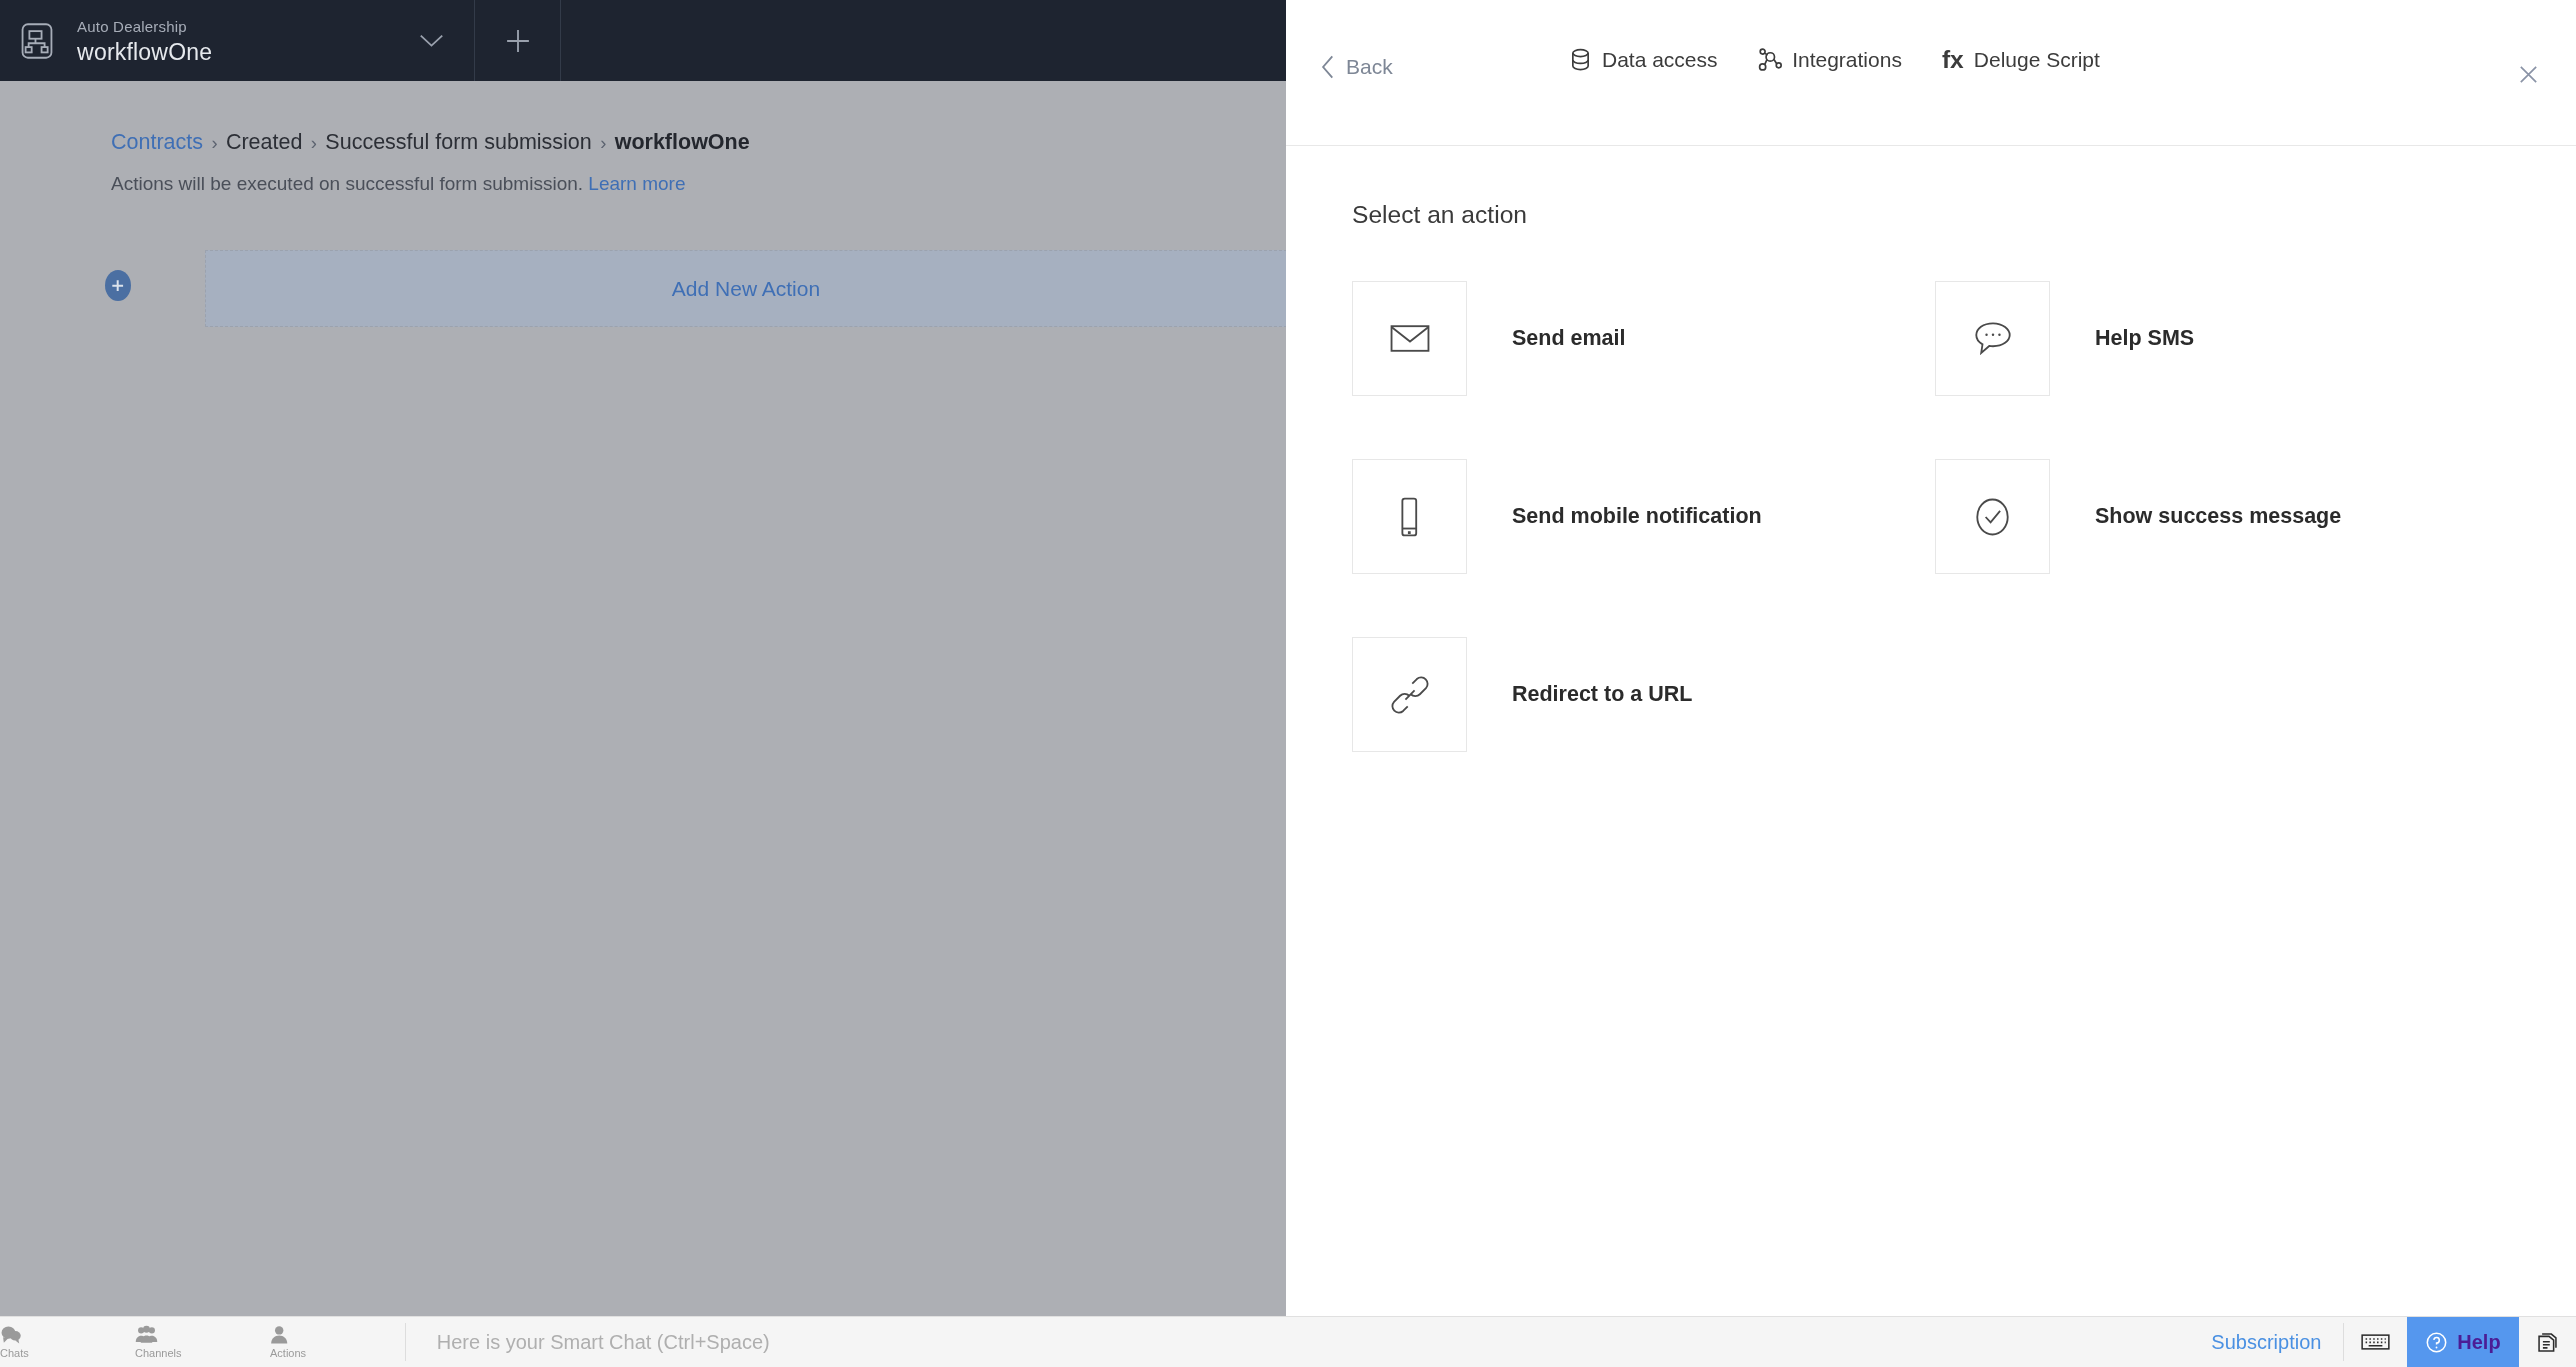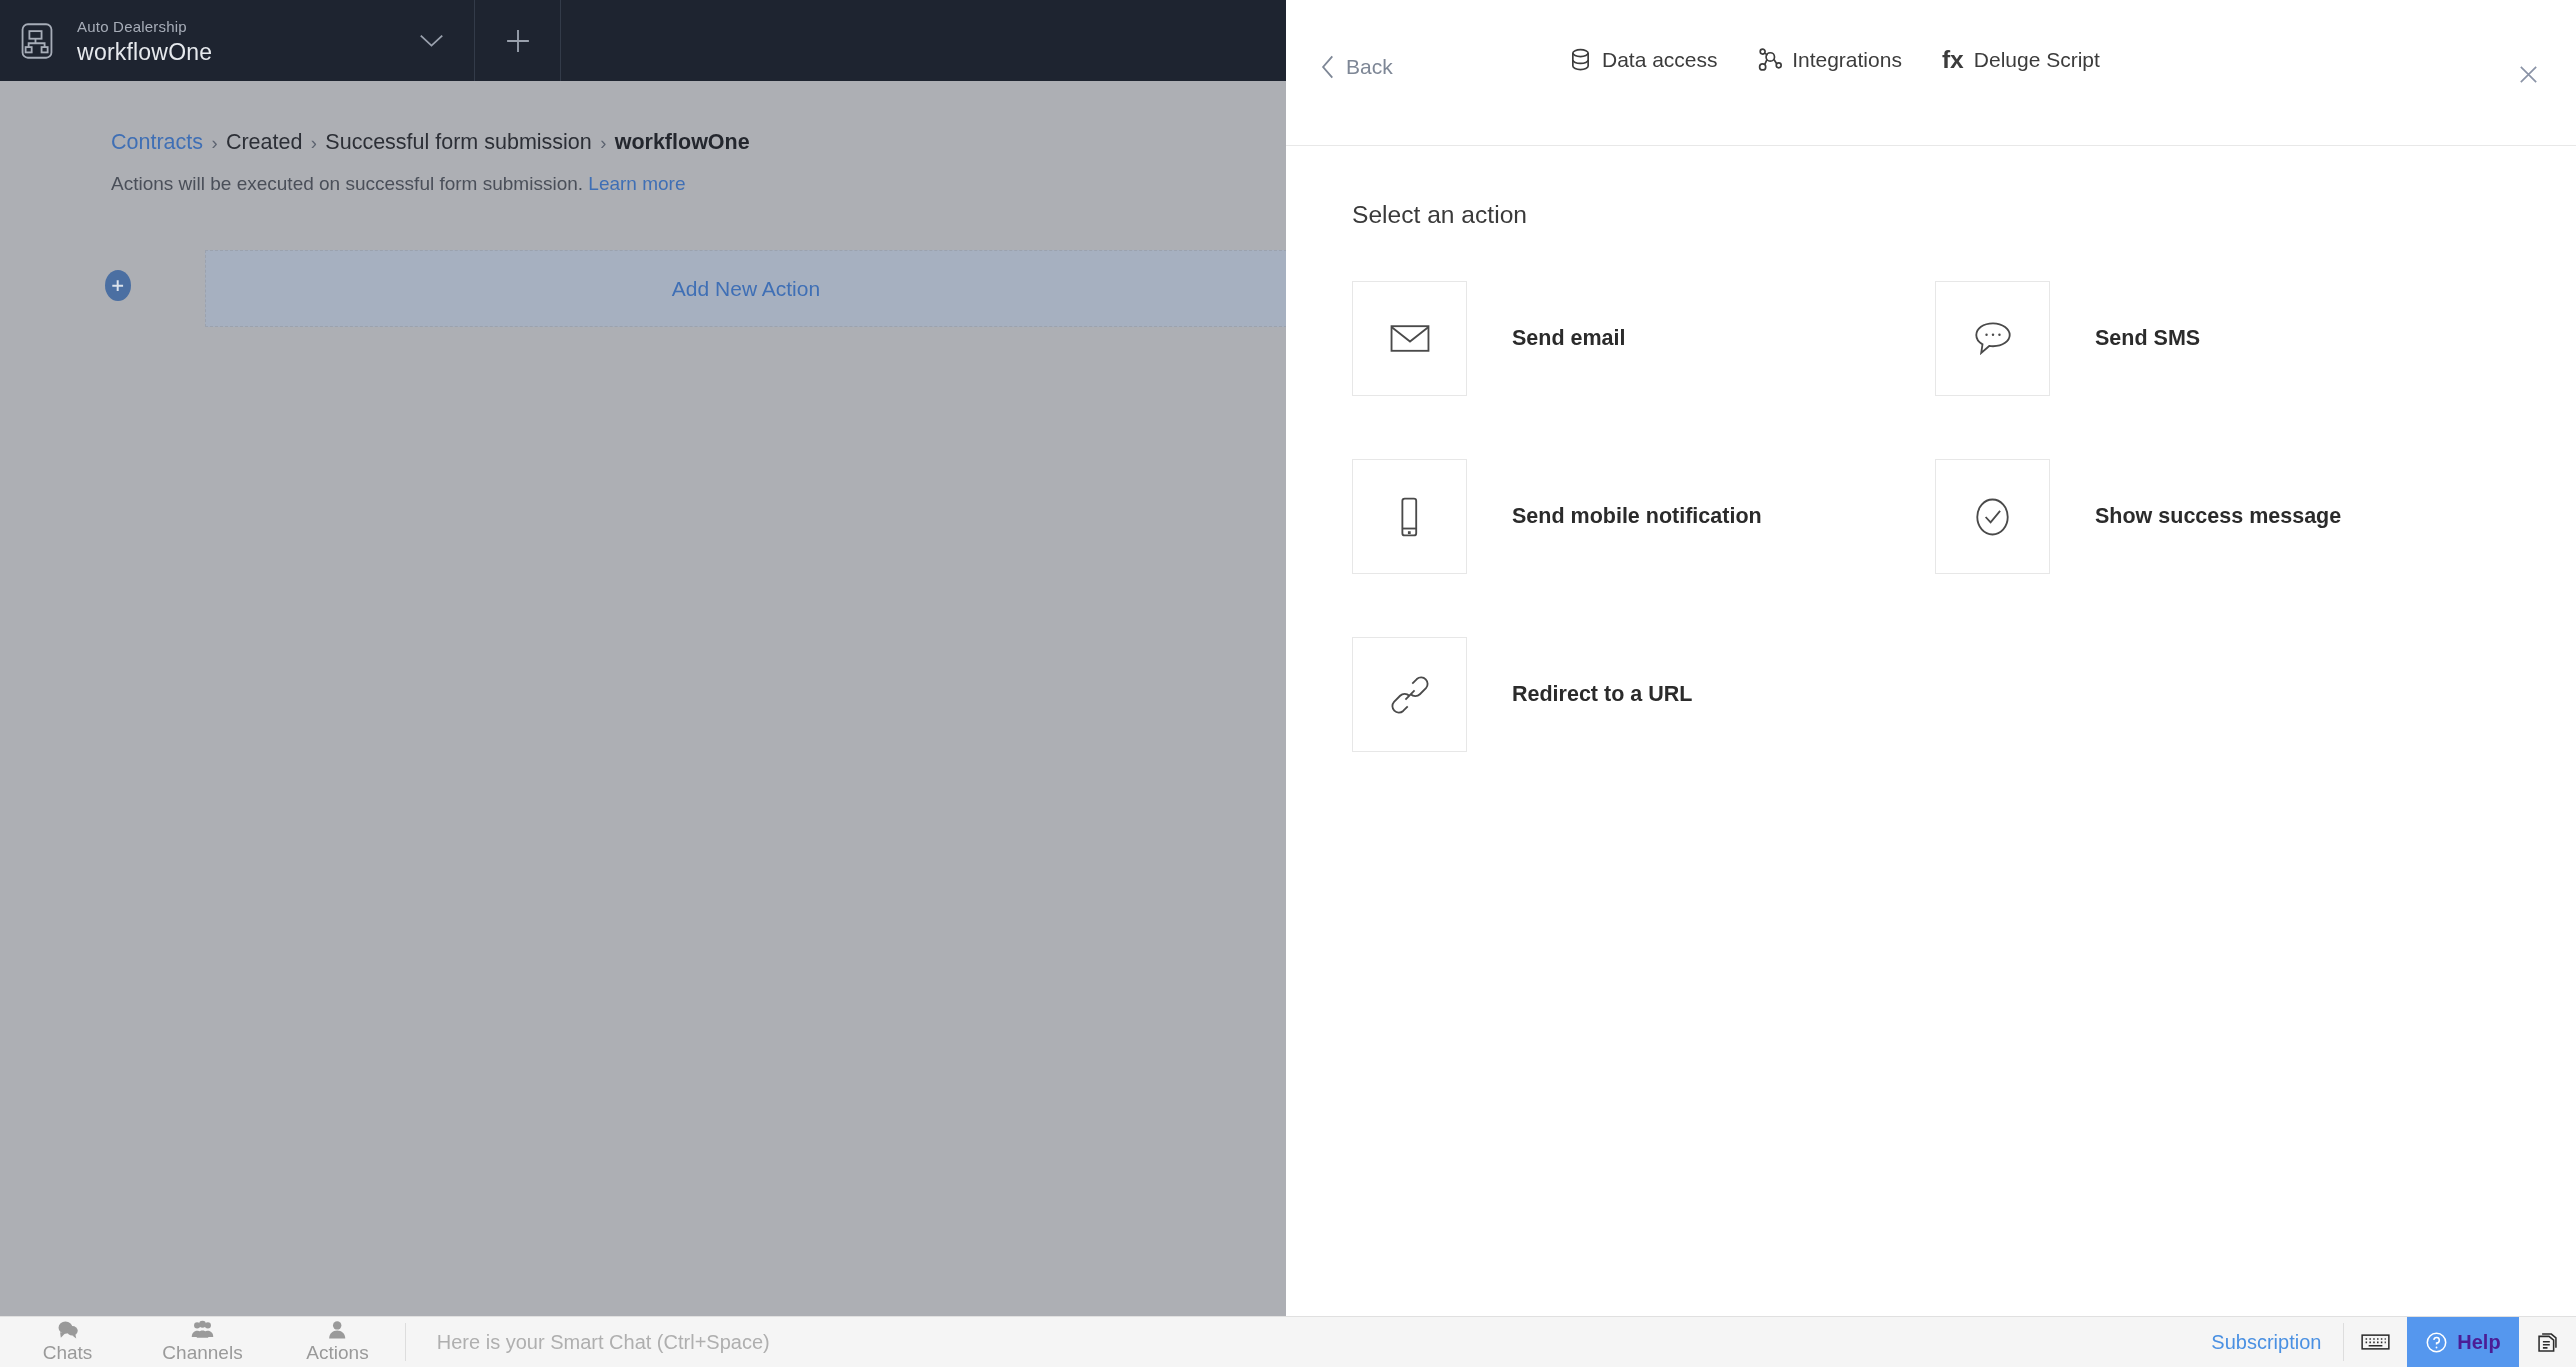--- a/index.html
+++ b/index.html
@@ -65,22 +65,22 @@
     display: flex; align-items: center; justify-content: center;
     color: #3F6FB5; font-size: 21px;
   }
 
   
   .taskbar {
     position: absolute; left: 0; bottom: 0; width: 2576px; height: 51px;
     background: #F5F5F5; border-top: 0.8px solid #E0E0E0; display: flex; align-items: stretch;
   }
   .tb-item {
-    width: 135px; display: flex; flex-direction: column; align-items: center; justify-content: center;
-    gap: 2.3px; color: #9A9A9A; font-size: 19px;
+    width: 135px; display: flex; flex-direction: column; justify-content: center;
+    gap: 2.3px; color: #9A9A9A; font-size: 11px;
   }
   .tb-sep { width: 0.8px; background: #DDDDDD; margin: 6.1px 0; }
   .tb-chat {
     flex: 1; display: flex; align-items: center; padding-left: 31px;
     color: #AFAFAF; font-size: 20px;
   }
   .tb-right { display: flex; align-items: stretch; }
   .tb-subs {
     display: flex; align-items: center; padding: 0 21.5px;
     color: #4A90E2; font-size: 20px; font-weight: normal;
@@ -286,21 +286,21 @@
         <div class="action-card">
           <span>
             <svg width="38" height="37" viewBox="0 0 50 48" fill="none" stroke="#4A4A4A" stroke-width="2.4">
               <path d="M25 4 C12 4 3 11 3 19.5 c0 5 3.2 9.4 8.2 12.2 L9.5 43 L20 33.8 c1.6.3 3.3.4 5 .4 13 0 22-7 22-14.7 S38 4 25 4z"></path>
               <circle cx="16.5" cy="19" r="1.6" fill="#4A4A4A" stroke="none"></circle>
               <circle cx="25" cy="19" r="1.6" fill="#4A4A4A" stroke="none"></circle>
               <circle cx="33.5" cy="19" r="1.6" fill="#4A4A4A" stroke="none"></circle>
             </svg>
           </span>
         </div>
-        <div class="action-label">Send SMS</div>
+        <div class="action-label">Help SMS</div>
       </div>
 
       <div class="action-cell">
         <div class="action-card">
           <span>
             <svg width="24.6" height="40" viewBox="0 0 32 52" fill="none" stroke="#4A4A4A" stroke-width="2.4">
               <rect x="7" y="2" width="18" height="48" rx="3"></rect>
               <path d="M7 41 H25"></path>
               <rect x="14.2" y="44.5" width="3.6" height="3.6" fill="#4A4A4A" stroke="none"></rect>
             </svg>

